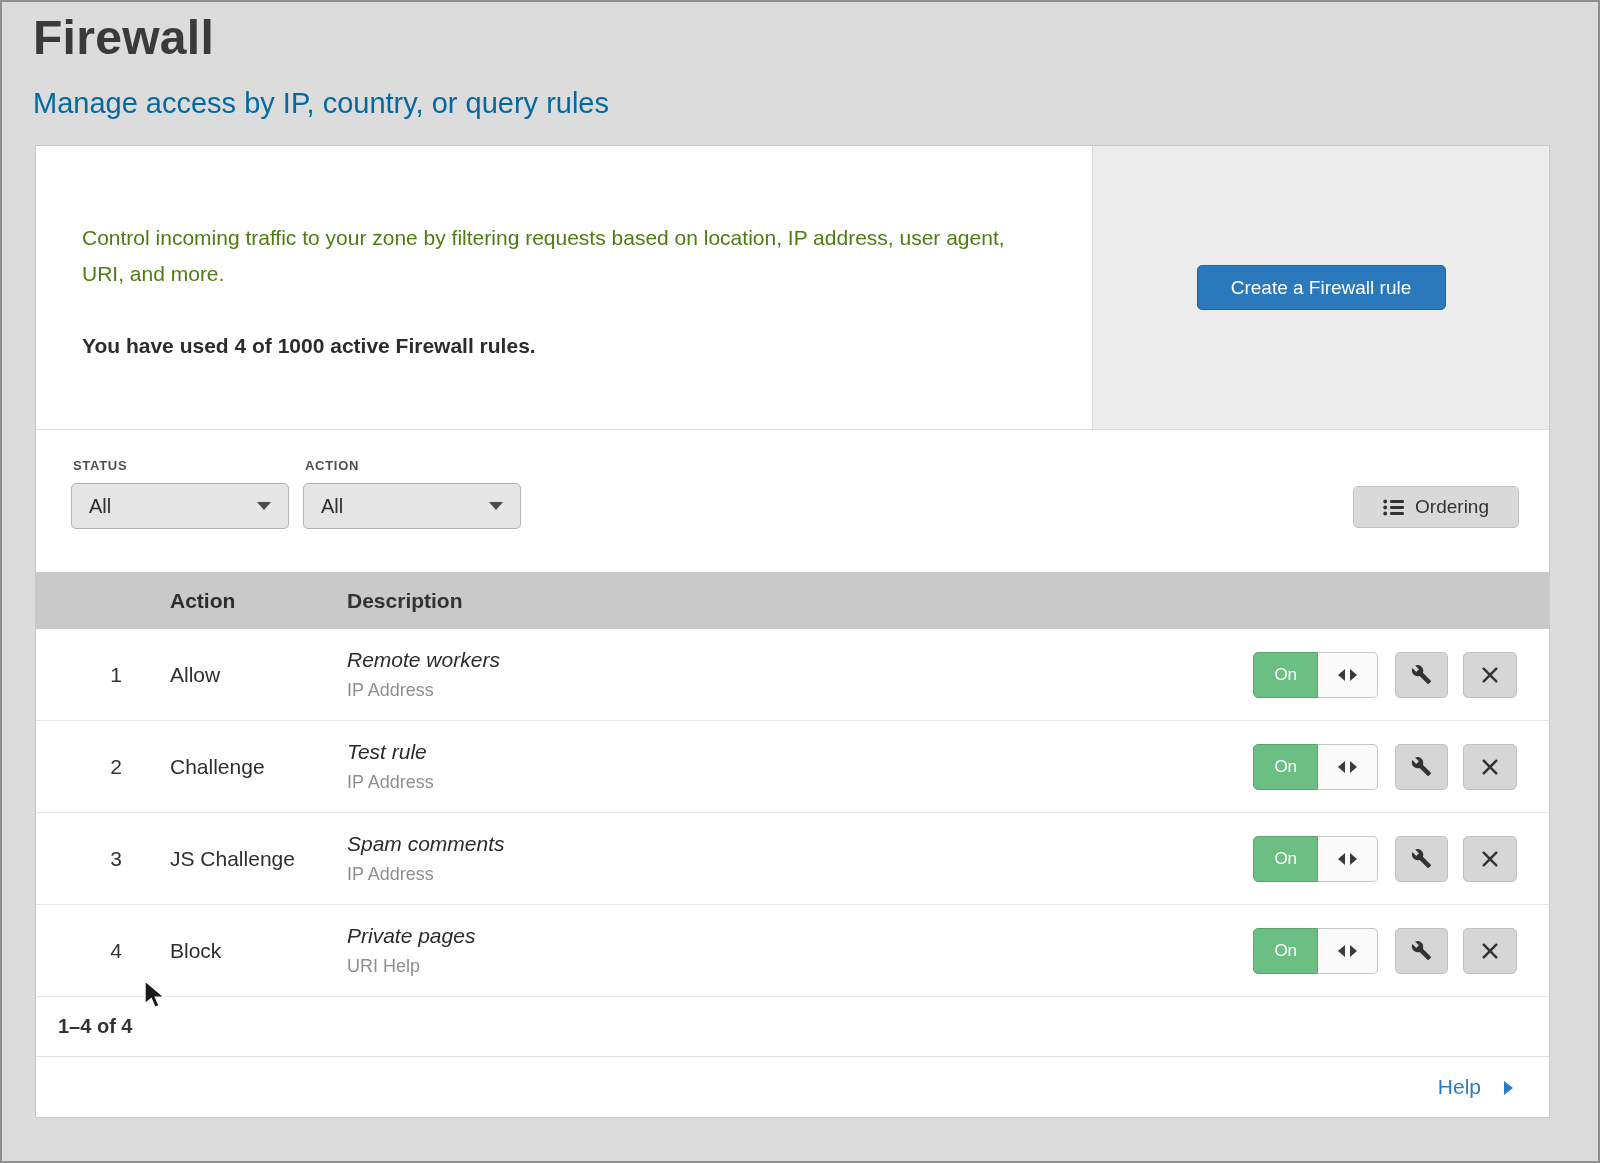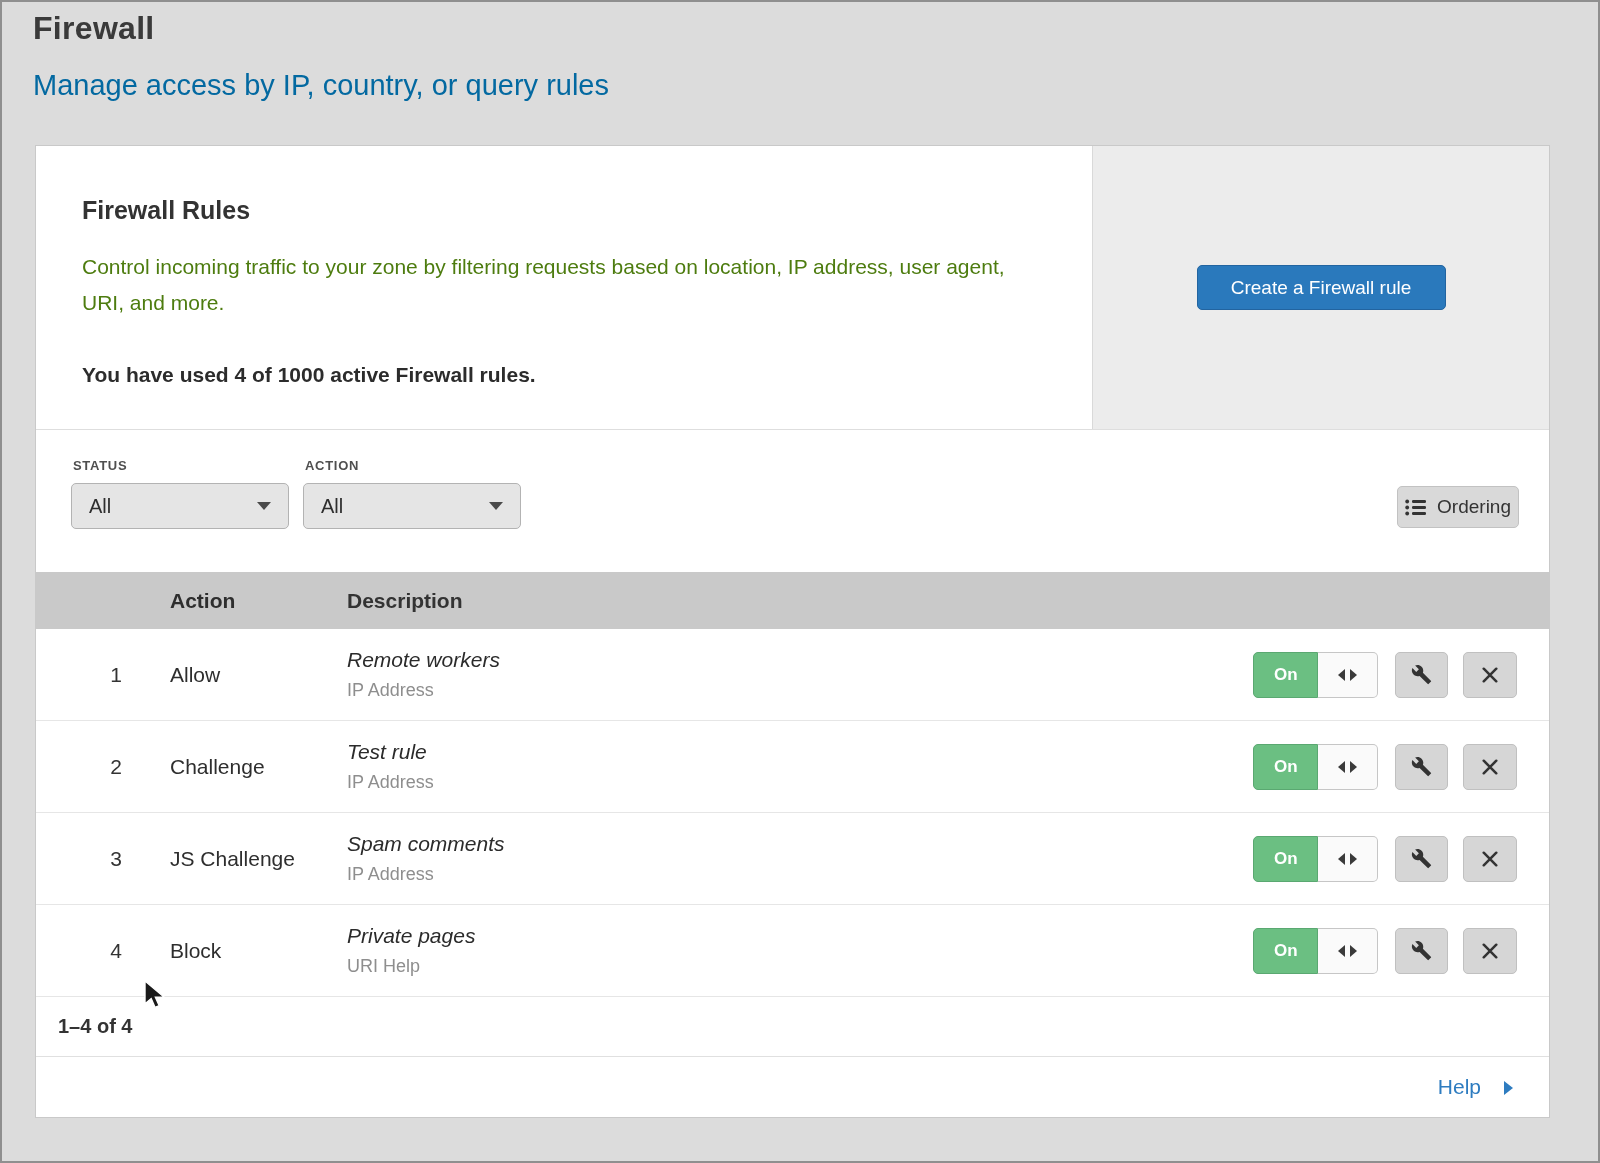--- a/index.html
+++ b/index.html
@@ -11,21 +11,21 @@
   }
   .screen {
     position:relative;
     width:1600px; height:1163px;
     background:#dcdcdc;
     border:2px solid #8f8f8f;
   }
 
   
   .page-header { padding:8px 0 0 31px; }
-  .page-title { font-size:32px; font-weight:600; color:#3a3a3a; letter-spacing:.3px; }
+  .page-title { font-size:48px; font-weight:600; color:#3a3a3a; letter-spacing:.3px; }
   .page-subtitle { margin-top:22px; font-size:29px; font-weight:400; color:#0369a1; }
 
   
   .card {
     position:absolute; left:33px; top:143px;
     width:1515px;
     background:#ffffff;
     border:1px solid #c9c9c9;
   }
 
@@ -76,42 +76,42 @@
     display:flex; align-items:center; justify-content:space-between;
     padding:0 17px; font-size:20px; color:#2e2e2e; cursor:pointer;
   }
   .chevron-down {
     width:0; height:0;
     border-left:7px solid transparent; border-right:7px solid transparent;
     border-top:8px solid #4a4a4a;
   }
   .btn-ordering {
     margin-left:auto; margin-top:28px;
-    height:42px; padding:0 7px;
+    height:42px; padding:0 29px;
     background:#d9d9d9; border:1px solid #c2c2c2; border-radius:5px;
     display:flex; align-items:center; gap:11px;
     font-family:inherit; font-size:19px; color:#333; cursor:pointer;
   }
 
   
   .thead, .trow {
     display:grid;
     grid-template-columns:134px 177px 1fr 296px;
     align-items:center;
   }
   .thead {
     height:57px; background:#c9c9c9;
     font-size:21px; font-weight:700; color:#333;
   }
   .trow { height:92px; background:#fff; border-bottom:1px solid #e6e6e6; }
   .col-num { text-align:center; padding-left:26px; font-size:21px; color:#333; }
   .col-action { font-size:21px; color:#2e2e2e; }
   .desc-title { font-size:21px; color:#2b2b2b;font-style:italic; }
   .desc-sub { margin-top:8px; font-size:18px; color:#8e8e8e; }
-  .col-controls { display:flex; align-items:center; padding-right:32px;font-weight:bold; }
+  .col-controls { display:flex; align-items:center; padding-right:32px; }
 
   .toggle-on {
     width:66px; height:46px;
     background:#6bbf82; border:1px solid #5aa871;
     border-radius:5px 0 0 5px;
     color:#fff; font-size:17px;
     display:flex; align-items:center; justify-content:center;
     cursor:pointer;
   }
   .toggle-arrows {
@@ -172,21 +172,20 @@
 
   <div class="page-header">
     <div class="page-title">Firewall</div>
     <div class="page-subtitle">Manage access by IP, country, or query rules</div>
   </div>
 
   <div class="card">
 
     <div class="card-top">
       <div class="card-top-left">
-        <div class="section-heading">Firewall Rules</div>
         <p class="section-description">Control incoming traffic to your zone by filtering requests based on location, IP address, user agent, URI, and more.</p>
         <p class="usage-note">You have used 4 of 1000 active Firewall rules.</p>
       </div>
       <div class="card-top-right">
         <button class="btn-primary">Create a Firewall rule</button>
       </div>
     </div>
 
     <div class="filter-bar">
 

